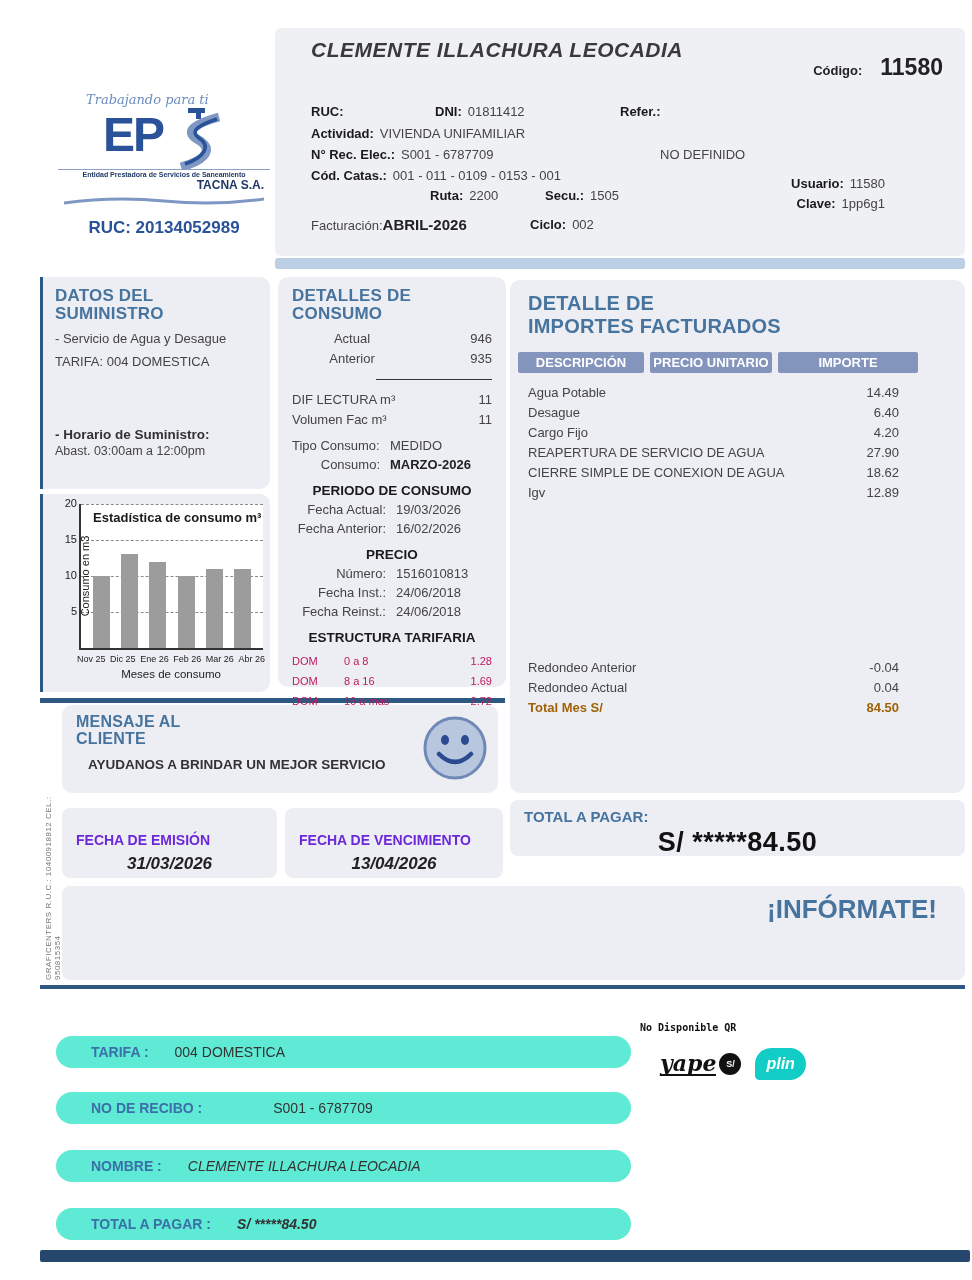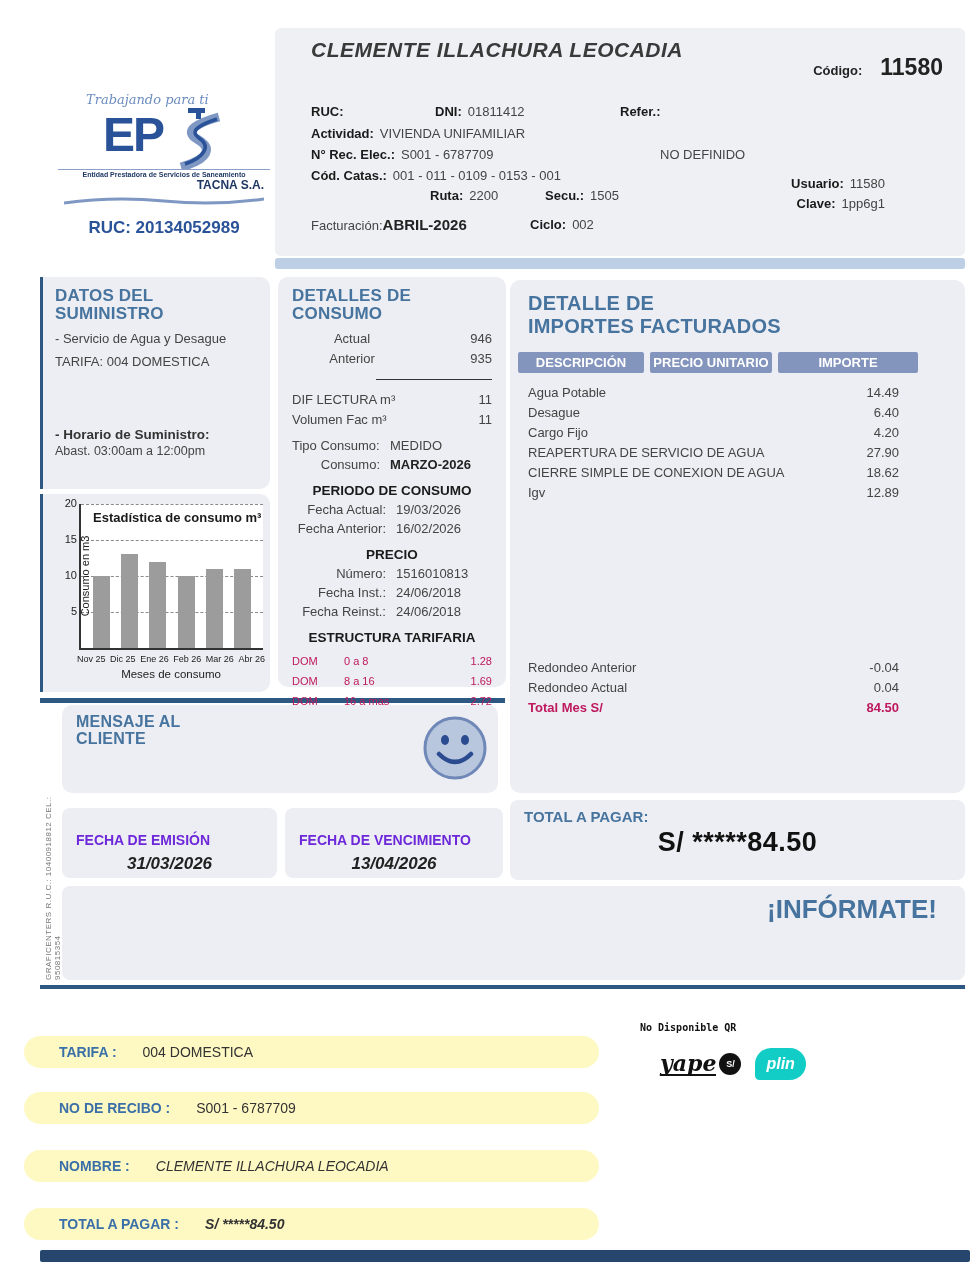--- a/index.html
+++ b/index.html
@@ -67,52 +67,52 @@
 
   
   #importes-panel { left:510px; top:280px; width:455px; height:513px; padding:12px 8px; }
   #importes-title { padding-left:10px; font-size:20px; line-height:22px; }
   #importes-headers { display:flex; gap:6px; margin-top:14px; }
   .imp-h { background:#8394bd; color:#ffffff; font-weight:bold; font-size:13px; text-align:center; padding:3px 0; border-radius:2px; }
   .imp-h.h1 { width:126px; } .imp-h.h2 { width:122px; } .imp-h.h3 { width:140px; }
   .imp-row { display:flex; justify-content:space-between; font-size:13px; color:#444; line-height:20px; padding:0 58px 0 10px; }
   #importes-rows { margin-top:10px; }
   #importes-summary { position:absolute; left:8px; right:8px; top:378px; }
-  .imp-row.bold { font-weight:bold; color:#be185d; }
+  .imp-row.bold { font-weight:bold; color:#a16207; }
 
   
   #mensaje-panel { left:62px; top:705px; width:436px; height:88px; padding:8px 14px; }
   #mensaje-text { font-size:13.5px; font-weight:bold; color:#333; margin-top:10px; padding-left:12px; }
   #smiley { position:absolute; right:10px; top:10px; }
 
   
   .date-box { position:absolute; background:#edeef3; border-radius:8px; height:70px; top:808px; }
   #emision-box { left:62px; width:215px; }
   #vencimiento-box { left:285px; width:218px; }
   .date-box .d-lbl { font-size:14px; font-weight:bold; color:#6d28d9; padding:16px 0 0 14px;margin-top:8px; }
   .date-box .d-val { font-size:17px; font-weight:bold; font-style:italic; color:#222; text-align:center; margin-top:6px; }
-  #total-box { position:absolute; left:510px; top:800px; width:455px; height:80px; background:#edeef3; border-radius:8px; }
+  #total-box { position:absolute; left:510px; top:800px; width:455px; height:56px; background:#edeef3; border-radius:8px; }
   #total-box .d-lbl { font-size:15px; font-weight:bold; color:#47749e; padding:8px 0 0 14px; }
   #total-box .d-val { font-size:27px; font-weight:bold; color:#111; text-align:center; margin-top:2px; letter-spacing:0.5px; }
 
   #informate-panel { left:62px; top:886px; width:903px; height:94px; border-radius:8px; }
   #informate-text { position:absolute; right:28px; top:8px; font-size:26px; font-weight:bold; color:#47749e; }
 
   #navy-line-2 { position:absolute; left:40px; top:985px; width:925px; height:4px; background:#2c5881; }
 
   
   #payment-row { position:absolute; left:660px; top:1048px; display:flex; align-items:center; gap:14px; }
   #yape-logo { display:flex; align-items:center; gap:3px; }
   #yape-word { font-family:"DejaVu Serif", serif; font-style:italic; font-weight:bold; font-size:22px; color:#111; border-bottom:2px solid #111; line-height:22px; }
   #yape-badge { width:22px; height:22px; border-radius:50%; background:#111; color:#fff; font-size:9px; font-weight:bold; display:flex; align-items:center; justify-content:center; }
   #plin-logo { background:#12cdc6; color:#fff; font-weight:bold; font-style:italic; font-size:16px; padding:7px 11px; border-radius:18px 18px 18px 5px; }
   #qr-note { position:absolute; left:640px; top:1022px; font-family:"DejaVu Sans Mono", monospace; font-weight:bold; font-size:10px; color:#111; }
 
   
-  .pill { position:absolute; left:24px; width:575px; height:32px; background:#fef9c3; border-radius:16px; display:flex; align-items:center; padding-left:35px; }
+  .pill { position:absolute; left:56px; width:575px; height:32px; background:#5eead4; border-radius:16px; display:flex; align-items:center; padding-left:35px; }
   .pill .p-lbl { font-size:14px; font-weight:bold; color:#3a6fa8; }
   .pill .p-val { font-size:14px; color:#333; margin-left:26px; }
   .pill .p-val.it { font-style:italic; }
   .pill .p-val.itb { font-style:italic; font-weight:bold; }
 
   #bottom-bar { position:absolute; left:40px; top:1250px; width:930px; height:12px; background:#26466d; border-radius:2px; }
 
   #side-note { position:absolute; left:44px; top:770px; height:210px; font-size:8px; color:#777; writing-mode:vertical-rl; transform:rotate(180deg); letter-spacing:0.5px; }
 </style>
 </head>
@@ -340,20 +340,21 @@
           <span>84.50</span>
         </div>
     </div>
   </div>
 
   <div id="mensaje-panel" class="panel">
     <div class="sec-title" style="font-size:16px; line-height:17px;">
       <div>MENSAJE AL</div>
       <div>CLIENTE</div>
     </div>
+    <div id="mensaje-text">AYUDANOS A BRINDAR UN MEJOR SERVICIO</div>
     <div id="smiley">
       <svg width="66" height="66" viewBox="0 0 66 66">
         <circle cx="33" cy="33" r="30" fill="#b9c7de" stroke="#6f88b8" stroke-width="3"></circle>
         <ellipse cx="23" cy="25" rx="4" ry="5" fill="#2a4b8f"></ellipse>
         <ellipse cx="43" cy="25" rx="4" ry="5" fill="#2a4b8f"></ellipse>
         <path d="M17 39 q16 16 32 0" stroke="#2a4b8f" stroke-width="4.5" fill="none" stroke-linecap="round"></path>
       </svg>
     </div>
   </div>
 
@@ -382,21 +383,21 @@
       <span id="yape-badge">S/</span>
     </div>
     <div id="plin-logo">plin</div>
   </div>
   <div id="qr-note">No Disponible QR</div>
 
   <div class="pill" style="top:1036px;">
     <span class="p-lbl">TARIFA :</span>
     <span class="p-val">004 DOMESTICA</span>
   </div>
-  <div class="pill" style="top:1092px;">
+  <div class="pill" style="top:1092px;gap:45px;">
     <span class="p-lbl">NO DE RECIBO :</span>
     <span class="p-val">S001 - 6787709</span>
   </div>
   <div class="pill" style="top:1150px;">
     <span class="p-lbl">NOMBRE :</span>
     <span class="p-val it">CLEMENTE ILLACHURA LEOCADIA</span>
   </div>
   <div class="pill" style="top:1208px;">
     <span class="p-lbl">TOTAL A PAGAR :</span>
     <span class="p-val itb">S/ *****84.50</span>

